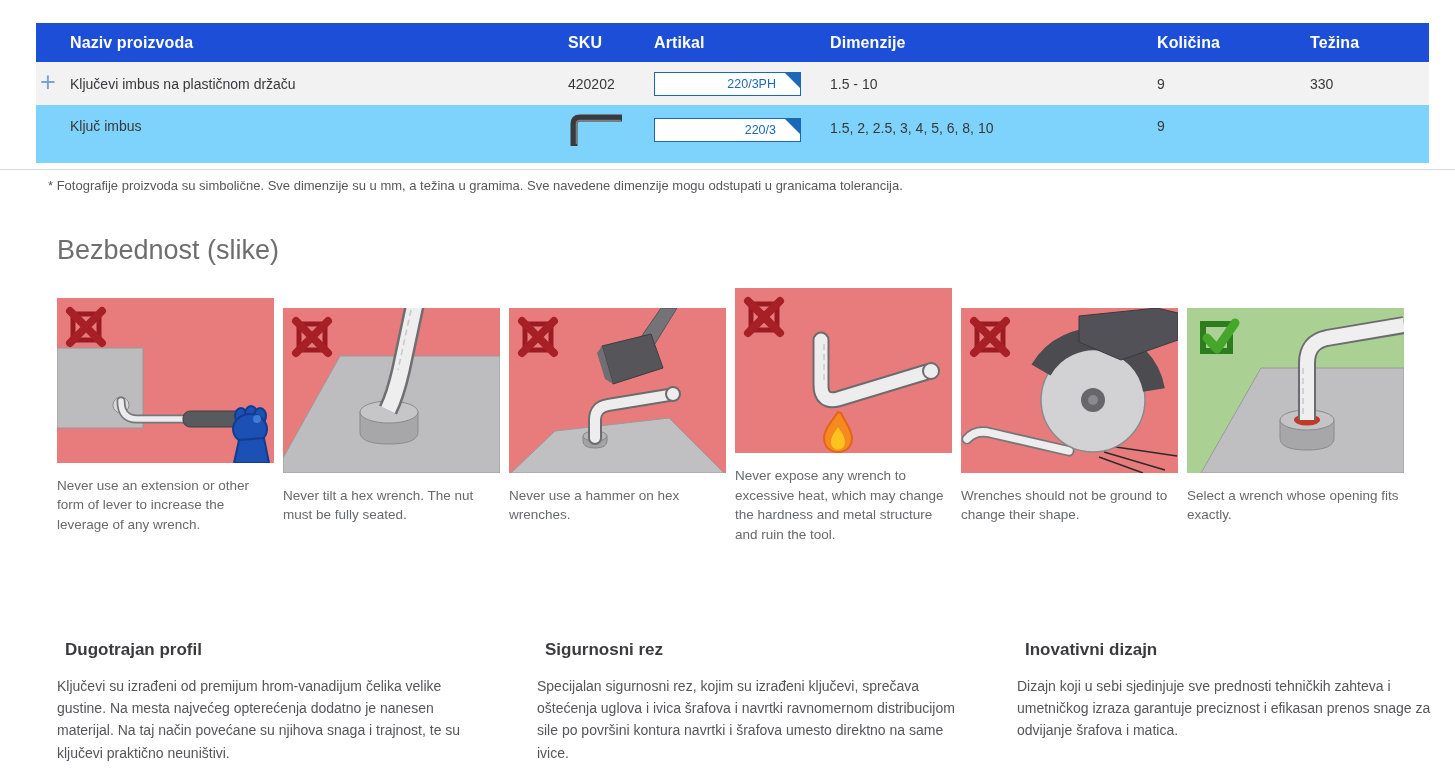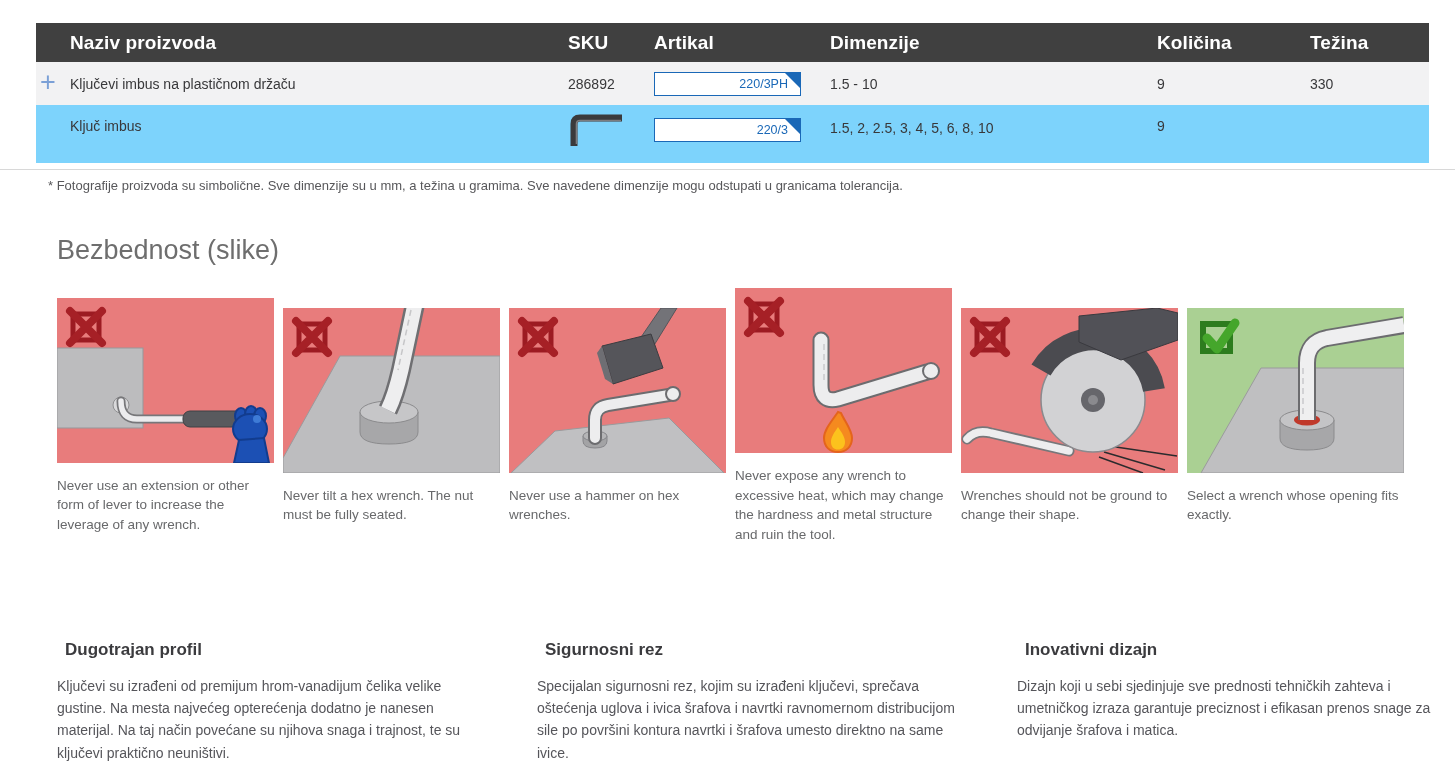--- a/index.html
+++ b/index.html
@@ -8,22 +8,22 @@
     font-family:"Liberation Sans","DejaVu Sans",sans-serif;
     -webkit-font-smoothing:antialiased;
   }
   
   .table-wrap{margin:23px 0 0 36px;width:1393px;}
   .trow{
     display:grid;
     grid-template-columns:34px 498px 86px 176px 327px 153px 1fr;
   }
   .thead{
-    background:#404040;color:#fff;height:39px;align-items:center;
-    font-size:19px;font-weight:700;letter-spacing:.1px;
+    background:#1d4ed8;color:#fff;height:39px;align-items:center;
+    font-size:16px;font-weight:700;letter-spacing:.1px;
   }
   .trow > div{display:flex;align-items:center;}
   .row1{background:#f2f2f3;height:43px;}
   .row2{background:#7dd3fc;height:58px;}
   .row2 > div{align-items:flex-start;padding-top:13px;}
   .cell-text{font-size:14px;color:#38383a;}
   .name-cell{font-size:14px;color:#38383a;}
   .expand-btn{
     background:none;border:none;cursor:pointer;color:#7ba0d6;
     font-size:27px;font-weight:300;line-height:1;padding:0 0 3px 4px;
@@ -33,21 +33,21 @@
   
   .badge{
     position:relative;display:inline-block;width:147px;height:24px;
     background:#fff;border:1px solid #1a68b7;box-sizing:border-box;cursor:pointer;
   }
   .badge-corner{
     position:absolute;top:0;right:0;width:0;height:0;
     border-top:15px solid #1a68b7;border-left:15px solid transparent;
   }
   .badge-text{
-    display:block;line-height:22px;text-align:right;padding-right:12px;
+    display:block;line-height:22px;text-align:right;padding-right:24px;
     color:#1a68b7;font-size:12.5px;
   }
   .hexkey-svg{display:block;margin-top:-4px;}
   
   .footnote{
     border-top:1px solid #d8d8d8;margin-top:6px;
     padding:8px 20px 0 48px;font-size:13px;color:#57575a;
   }
   
   .section-title{
@@ -78,21 +78,21 @@
     <div>Dimenzije</div>
     <div>Količina</div>
     <div>Težina</div>
   </div>
 
   <div class="trow row1">
     <div>
         <button class="expand-btn">+</button>
       </div>
     <div class="name-cell">Ključevi imbus na plastičnom držaču</div>
-    <div class="cell-text">286892</div>
+    <div class="cell-text">420202</div>
     <div>
       <span class="badge">
         <span class="badge-corner"></span>
         <span class="badge-text">220/3PH</span>
       </span>
     </div>
     <div class="cell-text">1.5 - 10</div>
     <div class="cell-text">9</div>
     <div class="cell-text">330</div>
   </div>

